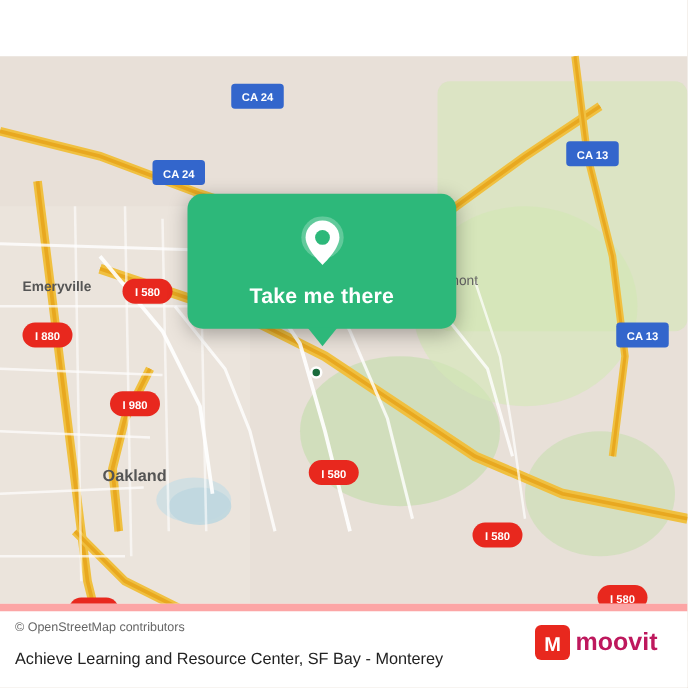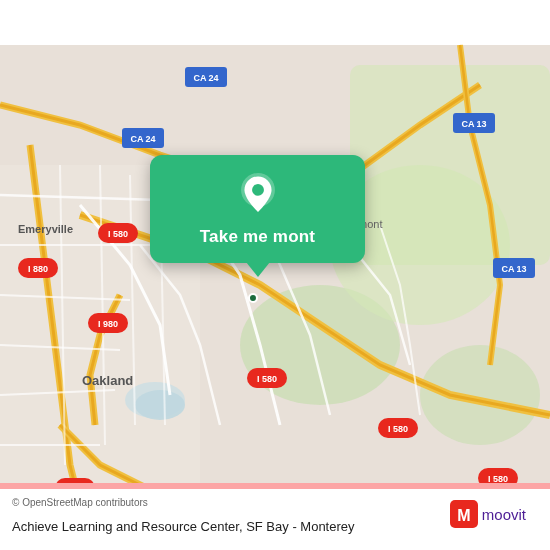--- a/index.html
+++ b/index.html
@@ -222,34 +222,34 @@
     <text x="358" y="183" fill="#666" font-size="11" font-family="Arial">mont</text>
   </svg>
 
   <div id="popup-card">
 
     <svg id="location-pin" viewBox="0 0 44 52" xmlns="http://www.w3.org/2000/svg">
       <circle cx="22" cy="20" r="20" fill="white" opacity="0.25"></circle>
       <path d="M22 4 C13.2 4 6 11.2 6 20 C6 31 22 46 22 46 C22 46 38 31 38 20 C38 11.2 30.8 4 22 4Z" fill="white"></path>
       <circle cx="22" cy="20" r="7" fill="#2db87a"></circle>
     </svg>
-    <button id="take-me-there-btn">Take me mont</button>
+    <button id="take-me-there-btn">Take me there</button>
   </div>
 
   <div id="map-pin-dot"></div>
 
   <div id="info-bar">
     <div id="copyright-text">© OpenStreetMap contributors</div>
     <div style="display:flex; justify-content:space-between; align-items:center;">
       <div id="location-name">Achieve Learning and Resource Center, SF Bay - Monterey</div>
 
       <div id="moovit-logo" style="position:relative; display:flex; align-items:center; gap:4px; flex-shrink:0; margin-left:8px;">
 
         <svg width="28" height="28" viewBox="0 0 28 28">
           <rect width="28" height="28" rx="5" fill="#e8281e"></rect>
           <text x="14" y="21" text-anchor="middle" fill="white" font-size="16" font-weight="bold" font-family="Arial">M</text>
         </svg>
-        <span id="moovit-text" style="font-size:15px; font-weight:normal; color:#4c1d95;">moovit</span>
+        <span id="moovit-text" style="font-size:20px; font-weight:bold; color:#be185d;">moovit</span>
       </div>
     </div>
   </div>
 
 </div>
 
 </body></html>

